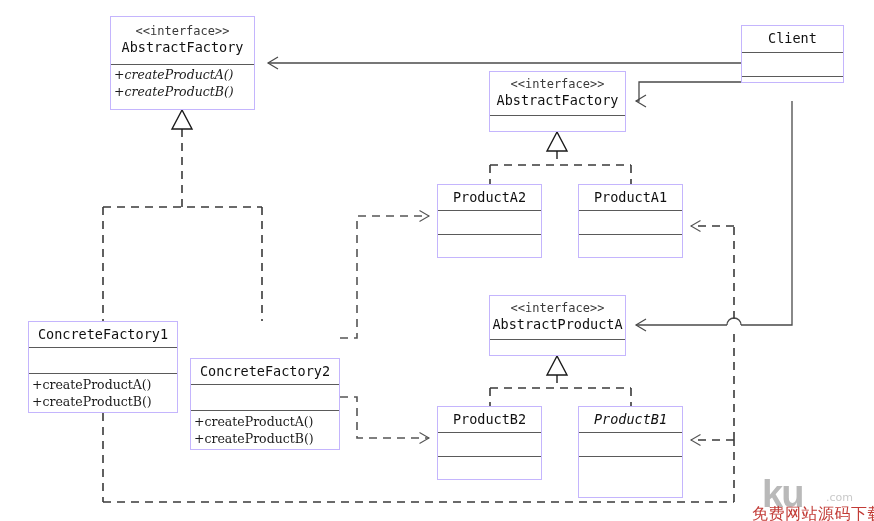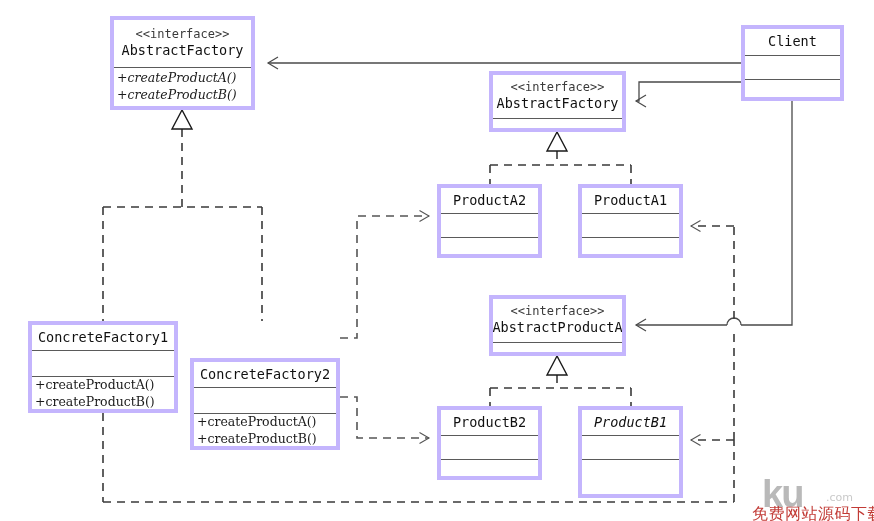--- a/index.html
+++ b/index.html
@@ -18,21 +18,21 @@
   svg.wires {
     position: absolute;
     left: 0; top: 0;
     width: 874px;
     height: 521px;
     pointer-events: none;
   }
   .uml-class {
     position: absolute;
     box-sizing: border-box;
-    border: 4px solid #c4b5fd;
+    border: 1px solid #c4b5fd;
     background: #ffffff;
     display: flex;
     flex-direction: column;
   }
   .uml-class .sec {
     box-sizing: border-box;
     border-bottom: 1px solid #5a5a5a;
     display: flex;
     flex-direction: column;
     justify-content: center;
@@ -207,21 +207,21 @@
     <div class="sec head" style="height:48px;">
       <div class="stereotype">&lt;&lt;interface&gt;&gt;</div>
       <div class="cname">AbstractFactory</div>
     </div>
     <div class="sec ops">
       <div class="op">+createProductA()</div>
       <div class="op">+createProductB()</div>
     </div>
   </div>
 
-  <div class="uml-class" style="left:741px; top:25px; width:103px; height:76px;">
+  <div class="uml-class" style="left:741px; top:25px; width:103px; height:58px;">
     <div class="sec head" style="height:27px;">
       <div class="cname">Client</div>
     </div>
     <div class="sec empty-sec" style="height:24px;"></div>
     <div class="sec empty-sec" style="flex:1;"></div>
   </div>
 
   <div class="uml-class" style="left:489px; top:71px; width:137px; height:61px;">
     <div class="sec head" style="height:44px;">
       <div class="stereotype">&lt;&lt;interface&gt;&gt;</div>

